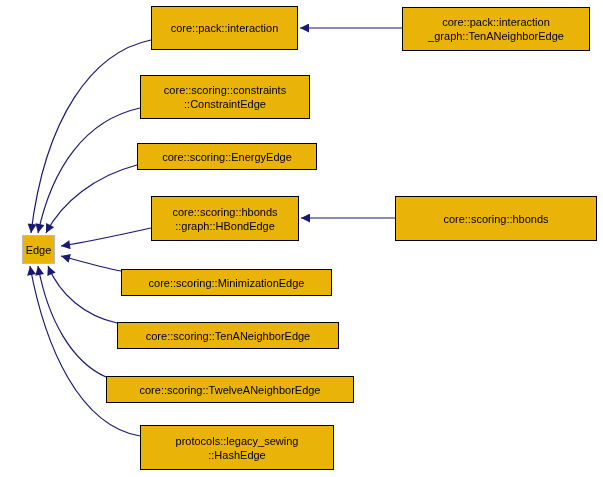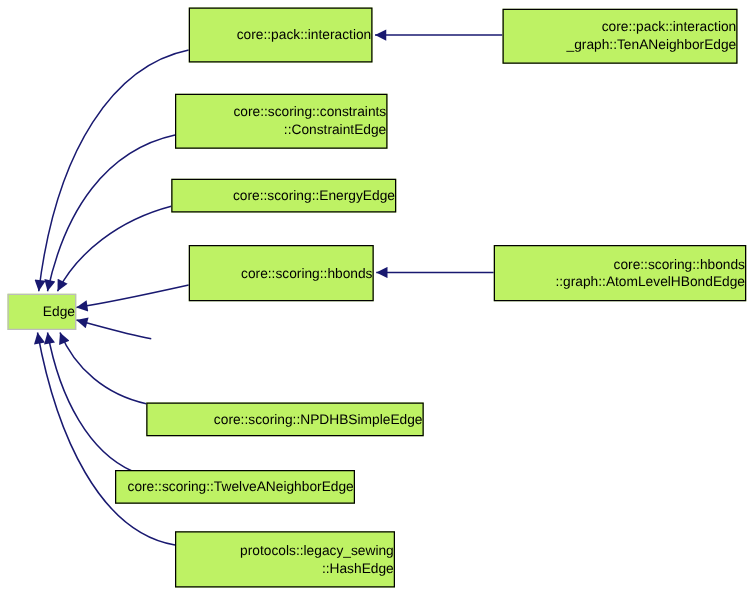--- a/index.html
+++ b/index.html
@@ -8,28 +8,28 @@
     width:603px;height:477px;
     background:var(--background,#ffffff);
     font-family:"Liberation Sans", sans-serif;
     overflow:hidden;
   }
   .arrows{position:absolute;left:0;top:0;width:603px;height:477px;}
   .arrows path.curve{fill:none;stroke:var(--arrow,#191970);stroke-width:1.2;}
   .node{
     position:absolute;
     box-sizing:border-box;
-    background:#bef264;
+    background:#eab308;
     border:1px solid var(--node-border,#000000);
     color:var(--text,#000000);
     font-size:11px;
     line-height:14px;
     display:flex;
     flex-direction:column;
-    align-items:flex-end;
+    align-items:center;
     justify-content:center;
     text-align:center;
     white-space:nowrap;
     cursor:pointer;
   }
   .node.base{
     border:1px solid var(--base-node-border,#bcbcbc);
     cursor:default;
   }
 </style>
@@ -49,21 +49,21 @@
     <path class="curve" d="M137,165 C95,176 62,202 46,233" marker-end="url(#arrowhead)"></path>
     <path class="curve" d="M151,228 C115,236 88,242 61,246" marker-end="url(#arrowhead)"></path>
     <path class="curve" d="M121,271 C100,267 80,261 61,256" marker-end="url(#arrowhead)"></path>
     <path class="curve" d="M117,323 C85,316 60,295 48,266" marker-end="url(#arrowhead)"></path>
     <path class="curve" d="M106,377 C72,362 48,320 38,266" marker-end="url(#arrowhead)"></path>
     <path class="curve" d="M140,436 C80,426 45,348 30,266" marker-end="url(#arrowhead)"></path>
     <path class="curve" d="M402,28 L300,28" marker-end="url(#arrowhead)"></path>
     <path class="curve" d="M395,218 L301,218" marker-end="url(#arrowhead)"></path>
   </svg>
 
-  <div class="node base" style="left:6px;top:235px;width:55px;height:29px">
+  <div class="node base" style="left:22px;top:235px;width:33px;height:29px">
     <span>Edge</span>
   </div>
 
   <div class="node" style="left:151px;top:6px;width:147px;height:44px">
     <span>core::pack::interaction</span>
   </div>
 
   <div class="node" style="left:402px;top:7px;width:188px;height:44px">
     <span>core::pack::interaction</span>
     <span>_graph::TenANeighborEdge</span>
@@ -73,34 +73,37 @@
     <span>core::scoring::EnergyEdge</span>
   </div>
 
   <div class="node" style="left:140px;top:75px;width:170px;height:44px">
     <span>core::scoring::constraints</span>
     <span>::ConstraintEdge</span>
   </div>
 
   <div class="node" style="left:151px;top:196px;width:148px;height:45px">
     <span>core::scoring::hbonds</span>
+    <span>::graph::HBondEdge</span>
   </div>
 
   <div class="node" style="left:395px;top:196px;width:202px;height:45px">
     <span>core::scoring::hbonds</span>
-    <span>::graph::AtomLevelHBondEdge</span>
   </div>
 
+  <div class="node" style="left:121px;top:269px;width:211px;height:27px">
+    <span>core::scoring::MinimizationEdge</span>
+  </div>
 
   <div class="node" style="left:117px;top:322px;width:222px;height:27px">
-    <span>core::scoring::NPDHBSimpleEdge</span>
+    <span>core::scoring::TenANeighborEdge</span>
   </div>
 
-  <div class="node" style="left:92px;top:376px;width:192px;height:27px">
+  <div class="node" style="left:106px;top:376px;width:248px;height:27px">
     <span>core::scoring::TwelveANeighborEdge</span>
   </div>
 
-  <div class="node" style="left:140px;top:425px;width:176px;height:45px">
+  <div class="node" style="left:140px;top:425px;width:194px;height:45px">
     <span>protocols::legacy_sewing</span>
     <span>::HashEdge</span>
   </div>
 
 </div>
 
 </body></html>

